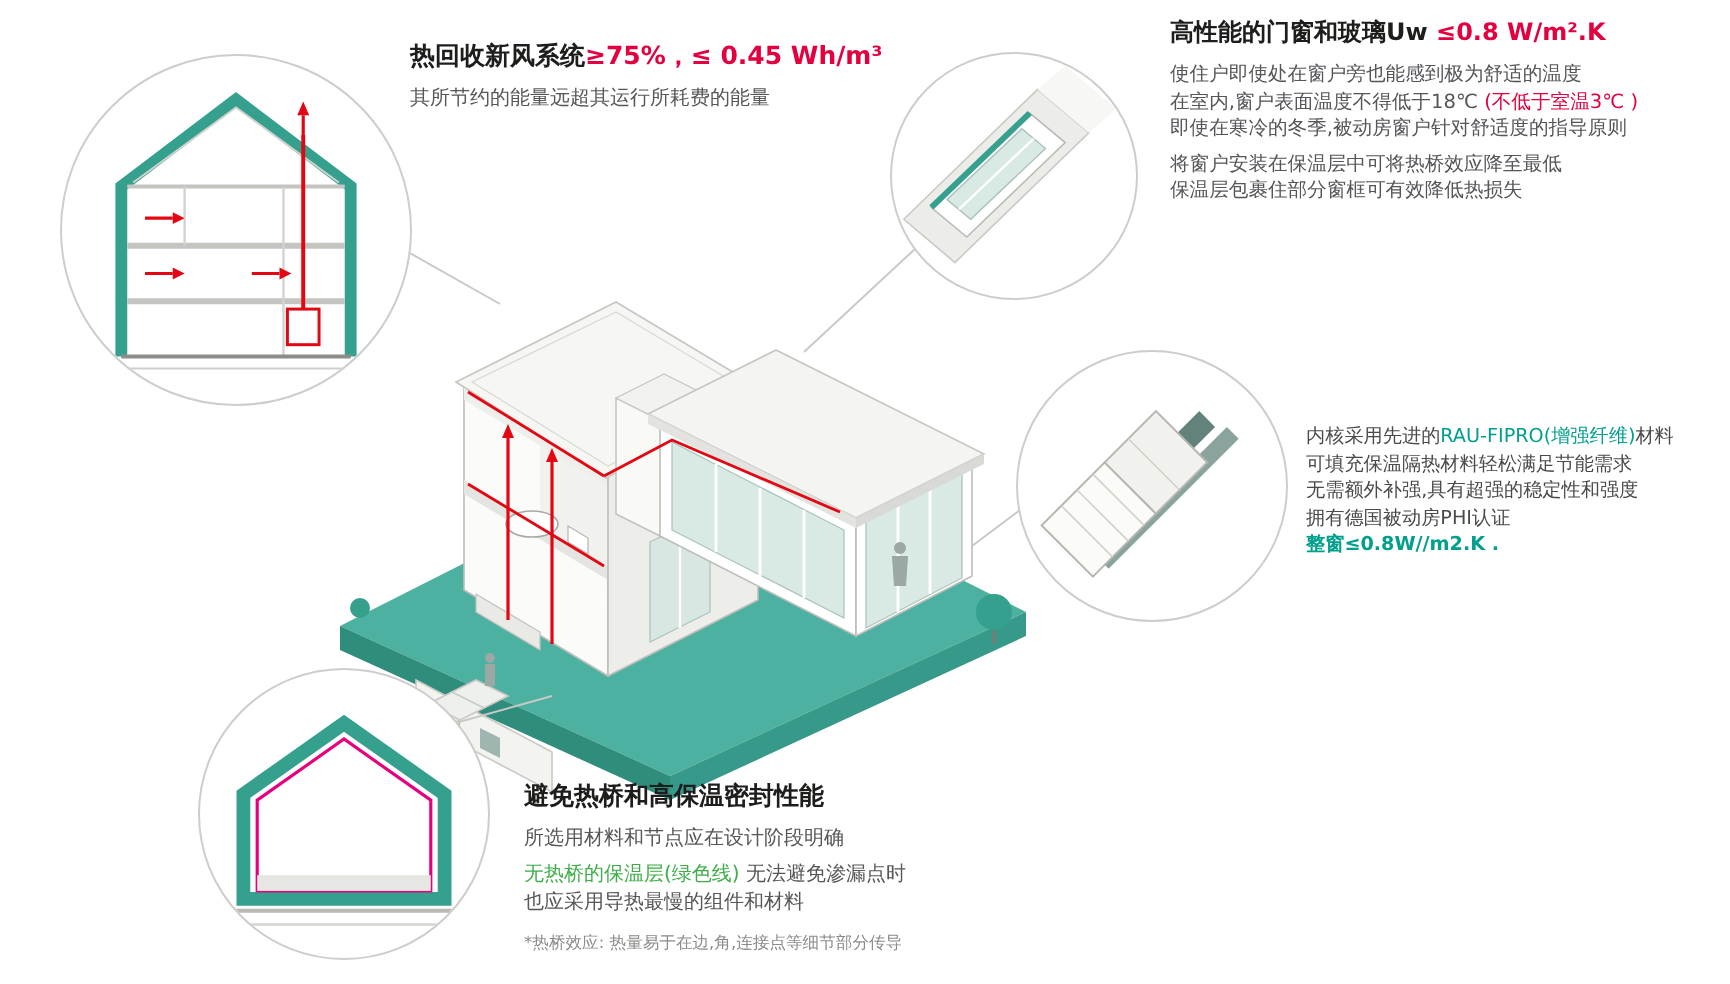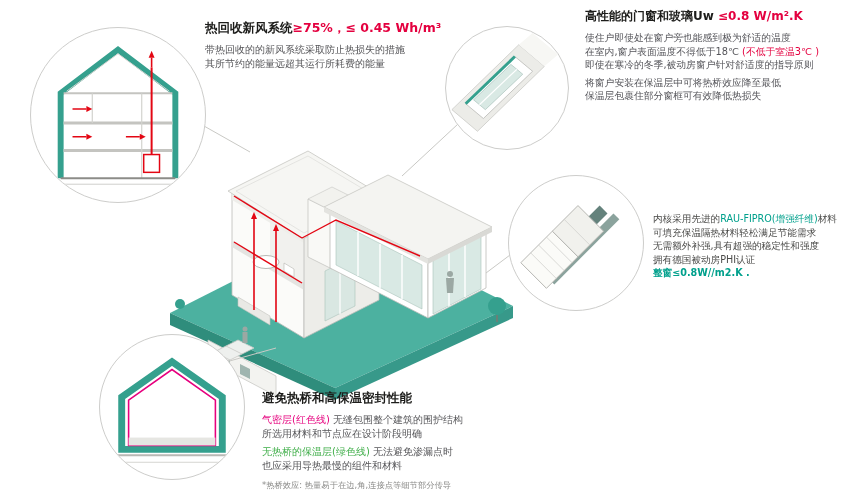--- a/index.html
+++ b/index.html
@@ -177,21 +177,20 @@
       <line x1="8" y1="122" x2="138" y2="122" stroke="#b9b9b5" stroke-width="2"></line>
       <line x1="16" y1="129" x2="130" y2="129" stroke="#d5d5d1" stroke-width="1.2"></line>
     </svg>
   </div>
 
   <div class="block blockA">
     <div class="title">
       <span>热回收新风系统</span><span class="red">≥75%，≤ 0.45 Wh/m³</span>
     </div>
     <div class="body">
-      <div>带热回收的的新风系统采取防止热损失的措施</div>
       <div>其所节约的能量远超其运行所耗费的能量</div>
     </div>
   </div>
 
   <div class="block blockB">
     <div class="title">
       <span>高性能的门窗和玻璃Uw </span><span class="red">≤0.8 W/m².K</span>
     </div>
     <div class="body">
       <div>使住户即使处在窗户旁也能感到极为舒适的温度</div>
@@ -210,23 +209,20 @@
     </div>
     <div>可填充保温隔热材料轻松满足节能需求</div>
     <div>无需额外补强,具有超强的稳定性和强度</div>
     <div>拥有德国被动房PHI认证</div>
     <div class="teal">整窗≤0.8W//m2.K .</div>
   </div>
 
   <div class="block blockD">
     <div class="title">避免热桥和高保温密封性能</div>
     <div class="body">
-      <div>
-        <span class="magenta">气密层(红色线)</span><span> 无缝包围整个建筑的围护结构</span>
-      </div>
       <div>所选用材料和节点应在设计阶段明确</div>
       <div class="gap">
         <span class="green">无热桥的保温层(绿色线)</span><span> 无法避免渗漏点时</span>
       </div>
       <div>也应采用导热最慢的组件和材料</div>
     </div>
     <div class="footnote">*热桥效应: 热量易于在边,角,连接点等细节部分传导</div>
   </div>
 
 </div>

